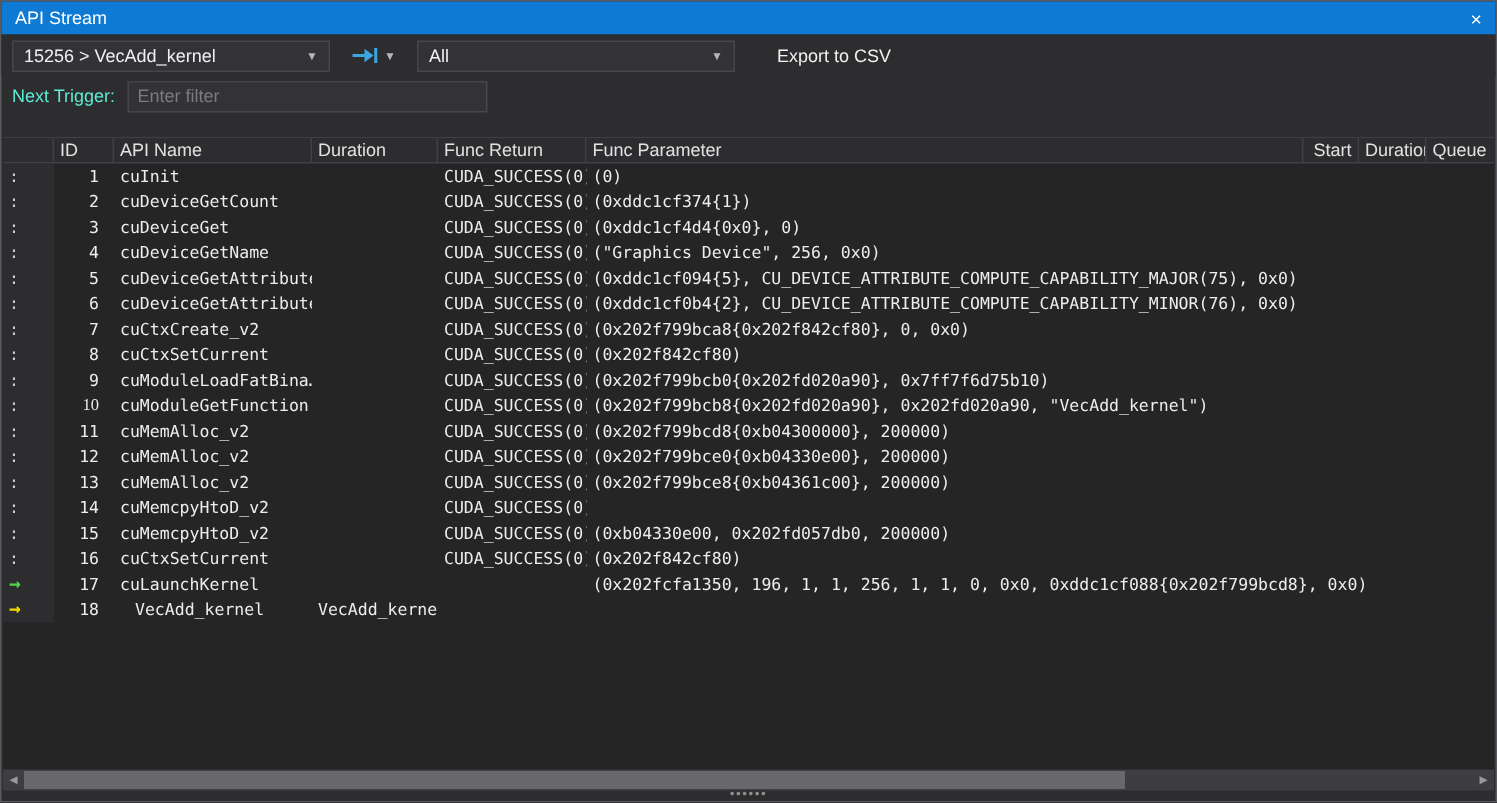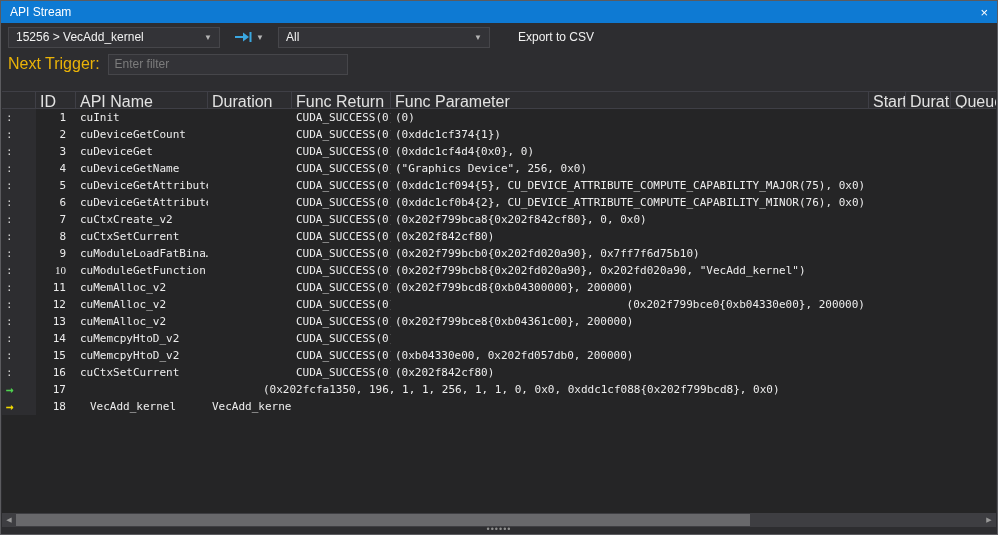--- a/index.html
+++ b/index.html
@@ -34,35 +34,35 @@
     display:flex; align-items:center; padding:0 7px; font-size:12px; color:#f1f1f1;
     cursor:default;
   }
   .combo .caret { margin-left:auto; font-size:8px; color:#b5b5b5; }
   .iconbtn-group { display:flex; align-items:center; margin:0 6px; }
   .iconbtn { width:22px; height:20px; display:flex; align-items:center; justify-content:center; cursor:pointer; }
   .iconbtn-caret { width:12px; height:20px; display:flex; align-items:center; justify-content:center; font-size:8px; color:#b5b5b5; cursor:pointer; }
   .textbtn { font-size:12px; color:#f1f1f1; padding:0 12px; cursor:pointer; margin-left:10px; }
   
   .trigger-row { height:26px; display:flex; align-items:center; padding:0 7px; gap:8px; }
-  .trigger-label { font-size:16px; color:#eab308; }
+  .trigger-label { font-size:12px; color:#5eead4; }
   .trigger-input {
     width:240px; height:21px; background:#333337; border:1px solid #46464a;
     color:#e0e0e0; font-size:12px; padding:0 6px; outline:none;
     font-family:"Liberation Sans", sans-serif;
   }
   .trigger-input::placeholder { color:#7c7c7c; }
   
   .grid {
     position:absolute; top:90px; left:1px; right:1px; bottom:21px;
     background:#252526; display:flex; flex-direction:column; overflow:hidden;
   }
   .grid-header {
     display:flex; height:18px; flex:0 0 18px;
-    background:#2d2d30; color:#e2e2e2; font-size:16px;
+    background:#2d2d30; color:#e2e2e2; font-size:12px;
     border-top:1px solid #3f3f46; border-bottom:1px solid #3f3f46;
   }
   .hcell {
     border-right:1px solid #3f3f46; padding:1px 4px;
     white-space:nowrap; overflow:hidden; flex:0 0 auto;
   }
   .grid-body { flex:0 0 auto; }
   .grid-filler { flex:1 1 auto; background:#252526; }
   .trow {
     display:flex; height:17px; align-items:center;
@@ -267,21 +267,21 @@
           <div class="cell " style="width: 37px;"></div>
           <div class="cell " style="width: 45px;"></div>
           <div class="cell " style="width: 49px;"></div>
         </div>
         <div class="trow">
           <div class="cell gutter" style="width: 34px;">:</div>
           <div class="cell id" style="width: 40px;">12</div>
           <div class="cell name" style="width: 132px;">cuMemAlloc_v2</div>
           <div class="cell " style="width: 84px;"></div>
           <div class="cell " style="width: 99px;">CUDA_SUCCESS(0)</div>
-          <div class="cell param" style="width: 478px; text-align: right;">(0x202f799bce0{0xb04330e00}, 200000)</div>
+          <div class="cell param" style="width: 478px;">(0x202f799bce0{0xb04330e00}, 200000)</div>
           <div class="cell " style="width: 37px;"></div>
           <div class="cell " style="width: 45px;"></div>
           <div class="cell " style="width: 49px;"></div>
         </div>
         <div class="trow">
           <div class="cell gutter" style="width: 34px;">:</div>
           <div class="cell id" style="width: 40px;">13</div>
           <div class="cell name" style="width: 132px;">cuMemAlloc_v2</div>
           <div class="cell " style="width: 84px;"></div>
           <div class="cell " style="width: 99px;">CUDA_SUCCESS(0)</div>
@@ -320,20 +320,21 @@
           <div class="cell param" style="width: 478px;">(0x202f842cf80)</div>
           <div class="cell " style="width: 37px;"></div>
           <div class="cell " style="width: 45px;"></div>
           <div class="cell " style="width: 49px;"></div>
         </div>
         <div class="trow">
           <div class="cell gutter" style="width: 34px;">
             <span class="arr green">→</span>
           </div>
           <div class="cell id" style="width: 40px;">17</div>
+          <div class="cell name" style="width: 132px;">cuLaunchKernel</div>
           <div class="cell " style="width: 84px;"></div>
           <div class="cell " style="width: 99px;"></div>
           <div class="cell param" style="width: 478px;">(0x202fcfa1350, 196, 1, 1, 256, 1, 1, 0, 0x0, 0xddc1cf088{0x202f799bcd8}, 0x0)</div>
           <div class="cell " style="width: 37px;"></div>
           <div class="cell " style="width: 45px;"></div>
           <div class="cell " style="width: 49px;"></div>
         </div>
         <div class="trow">
           <div class="cell gutter" style="width: 34px;">
             <span class="arr yellow">→</span>

